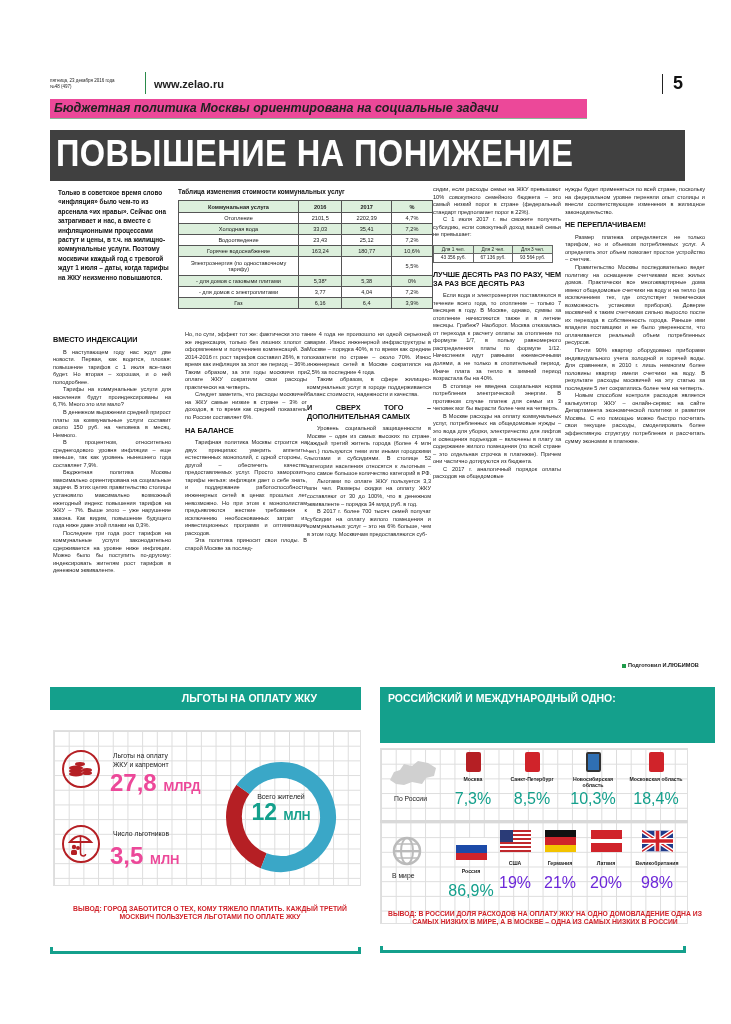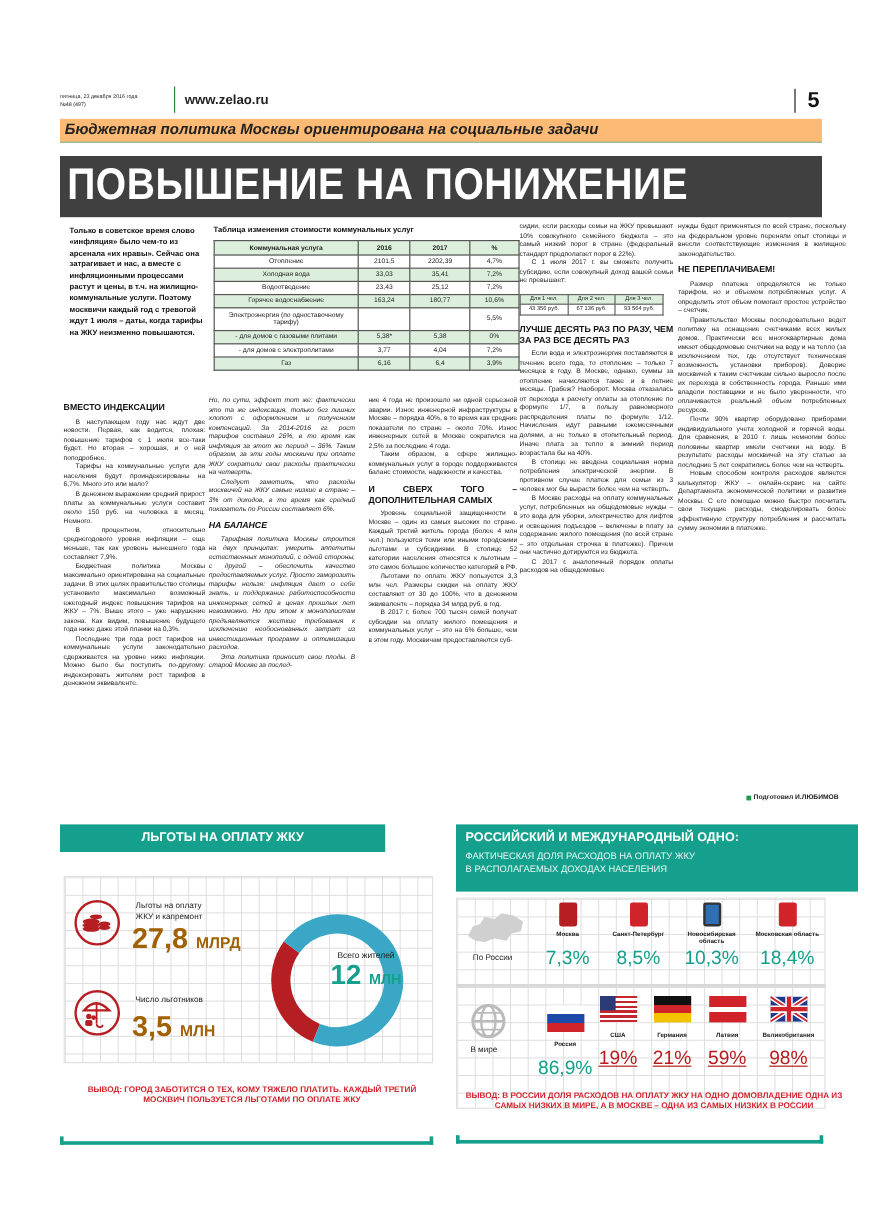--- a/index.html
+++ b/index.html
@@ -7,90 +7,90 @@
   body { font-family: "Liberation Sans", sans-serif; color: #1a1a1a; position: relative; }
 
   .header { position: absolute; left: 50px; top: 72px; width: 635px; height: 26px; }
   .hdr-date { position: absolute; left: 0; top: 6px; font-size: 4.5px; line-height: 6px; color: #222; }
   .hdr-sep1 { position: absolute; left: 95px; top: 0; width: 1px; height: 22px; background: #2a8a4a; }
   .hdr-site { position: absolute; left: 104px; top: 6px; font-size: 11px; font-weight: bold; color: #222; }
   .hdr-section { position: absolute; right: 34px; top: 3px; font-size: 17px; font-weight: bold; color: #1b9a46; letter-spacing: -0.3px; }
   .hdr-sep2 { position: absolute; right: 22px; top: 2px; width: 1px; height: 20px; background: #222; }
   .hdr-page { position: absolute; right: 2px; top: 1px; font-size: 18px; font-weight: bold; color: #111; }
 
-  .kicker { position: absolute; left: 50px; top: 99px; width: 635px; height: 20px; background: #fdba74; border-bottom: 1px solid #8ab89a; }
+  .kicker { position: absolute; left: 50px; top: 99px; width: 537px; height: 20px; background: #ec4899; border-bottom: 1px solid #8ab89a; }
   .kicker span { position: absolute; left: 4px; top: 2px; font-size: 12.5px; font-style: italic; font-weight: bold; color: #222; }
 
   .headline { position: absolute; left: 50px; top: 130px; width: 635px; height: 51px; background: #404040; }
   .headline span { position: absolute; left: 6px; top: 3px; font-size: 37px; font-weight: bold; color: #fff; letter-spacing: 0.5px; font-family: "Liberation Sans Narrow", "Liberation Sans", sans-serif; transform: scaleX(0.88); transform-origin: left; display: inline-block; white-space: nowrap; }
 
   .lead { position: absolute; left: 58px; top: 188px; width: 112px; font-size: 6.4px; line-height: 9.4px; font-weight: bold; color: #111; }
 
   .col { position: absolute; font-size: 5.6px; line-height: 7.55px; color: #222; text-align: justify; }
   .col p { text-indent: 10px; }
   .col h3 { font-size: 7.3px; line-height: 8.6px; font-weight: bold; color: #111; margin: 5px 0 4px 0; text-indent: 0; }
   .col1 { left: 53px; top: 336px; width: 118px; }
-  .col2 { left: 174px; top: 331px; width: 122px; font-style: italic; }
+  .col2 { left: 185px; top: 331px; width: 122px; }
   .col3 { left: 307px; top: 331px; width: 124px; }
   .col4 { left: 433px; top: 186px; width: 128px; }
   .col5 { left: 565px; top: 186px; width: 140px; }
   .byline { position: absolute; left: 622px; top: 662px; font-size: 5.6px; font-weight: bold; color: #222; }
   .byline .sq { display: inline-block; width: 4px; height: 4px; background: #1e9a4a; margin-right: 2px; vertical-align: middle; }
 
   .tbl-title { position: absolute; left: 178px; top: 188px; font-size: 6.4px; font-weight: bold; color: #111; }
   table.tariffs { position: absolute; left: 178px; top: 200px; width: 255px; border-collapse: collapse; font-size: 5.6px; }
   table.tariffs th, table.tariffs td { border: 1px solid #555; text-align: center; height: 11px; padding: 0 2px; color: #222; }
   table.tariffs th { background: #dcefdc; font-weight: bold; height: 12px; }
   table.tariffs tr.shade td { background: #dcefdc; }
   table.tariffs td.svc { width: 120px; }
   table.tariffs tr.tall td { height: 19px; }
 
   table.subsidy { width: 120px; border-collapse: collapse; font-size: 4.8px; margin: 6px 0 8px 0; }
   table.subsidy td { border: 1px solid #666; text-align: center; height: 8px; padding: 0 1px; }
   table.subsidy tr.h td { background: #dcefdc; }
 
   
   .ibar { position: absolute; height: 23px; background: #14a08c; }
-  .ibar1 { left: 50px; top: 687px; width: 271px; }
+  .ibar1 { left: 50px; top: 687px; width: 311px; padding-left: 44px; }
   .ibar1 span { position: absolute; width: 100%; text-align: center; top: 5px; font-size: 10.5px; font-weight: bold; color: #fff; }
   .ibar2 { left: 380px; top: 687px; width: 335px; height: 56px; }
   .ibar2 .t1 { position: absolute; left: 8px; top: 5px; font-size: 10.5px; font-weight: bold; color: #fff; }
   .ibar2 .t2 { position: absolute; left: 8px; top: 21px; font-size: 7.8px; color: #e8f6f3; line-height: 11px; }
 
   .grid { position: absolute; background-color: #fff;
     background-image: linear-gradient(#ddd 1px, transparent 1px), linear-gradient(90deg, #ddd 1px, transparent 1px);
     background-size: 14.7px 14.7px; border: 1px solid #e0e0e0; }
   .grid1 { left: 53px; top: 730px; width: 308px; height: 156px; }
   .grid2 { left: 380px; top: 748px; width: 308px; height: 176px; }
 
   .ring { position: absolute; width: 38px; height: 38px; border: 2.5px solid #b51f24; border-radius: 50%; }
   .ring-coins { left: 62px; top: 750px; }
   .ring-umbrella { left: 62px; top: 825px; }
   .lbl { position: absolute; font-size: 6.8px; color: #222; line-height: 8.5px; }
-  .big { position: absolute; font-weight: bold; color: #a16207; }
+  .big { position: absolute; font-weight: bold; color: #ec4899; }
   .big .u { font-size: 13px; }
 
   .donut { position: absolute; left: 225px; top: 761px; width: 112px; height: 112px; }
-  .donut-label { position: absolute; left: 250px; top: 793px; width: 62px; text-align: center; margin-left: 24px; }
+  .donut-label { position: absolute; left: 250px; top: 793px; width: 62px; text-align: center; }
   .donut-label .l1 { font-size: 7px; color: #222; }
   .donut-label .l2 { font-size: 23px; font-weight: bold; color: #14a08c; line-height: 24px; }
   .donut-label .l2 .u { font-size: 12px; }
 
   .concl { position: absolute; font-size: 6.8px; font-weight: bold; color: #d0232a; text-align: center; line-height: 8.2px; }
   .concl1 { left: 60px; top: 905px; width: 300px; }
   .concl2 { left: 380px; top: 910px; width: 330px; }
   .bracket { position: absolute; height: 7px; border: 3px solid #14a08c; border-top: none; }
   .br1 { left: 50px; top: 947px; width: 311px; }
   .br2 { left: 380px; top: 946px; width: 306px; }
 
   .region { position: absolute; text-align: center; }
   .region .crest { width: 15px; height: 20px; margin: 0 auto 4px auto; border-radius: 2px; }
   .region .name { font-size: 5.2px; line-height: 6px; font-weight: bold; color: #222; height: 12px; }
   .region .pct { font-size: 16px; color: #14a08c; margin-top: 2px; }
-  .region .pct.red { color: #b91c1c; text-decoration: underline; }
+  .region .pct.red { color: #6d28d9; }
   .flag { width: 31px; height: 22px; margin: 0 auto 8px auto; position: relative; overflow: hidden; }
   .row-label { position: absolute; font-size: 6.8px; color: #222; }
   .divider2 { position: absolute; left: 380px; top: 820px; width: 308px; height: 3px; background: #d9d9d9; }
 </style>
 </head>
 <body>
 
 <div class="header">
   <div class="hdr-date">
     <div>пятница, 23 декабря 2016 года</div>
@@ -280,24 +280,20 @@
 <div class="donut-label">
   <div class="l1">Всего жителей</div>
   <div class="l2"><span>12</span> <span class="u">МЛН</span></div>
 </div>
 
 <div class="concl concl1">ВЫВОД: ГОРОД ЗАБОТИТСЯ О ТЕХ, КОМУ ТЯЖЕЛО ПЛАТИТЬ. КАЖДЫЙ ТРЕТИЙ МОСКВИЧ ПОЛЬЗУЕТСЯ ЛЬГОТАМИ ПО ОПЛАТЕ ЖКУ</div>
 <div class="bracket br1"></div>
 
 <div class="ibar ibar2">
   <div class="t1">РОССИЙСКИЙ И МЕЖДУНАРОДНЫЙ ОДНО:</div>
-  <div class="t2">
-    <div>ФАКТИЧЕСКАЯ ДОЛЯ РАСХОДОВ НА ОПЛАТУ ЖКУ</div>
-    <div>В РАСПОЛАГАЕМЫХ ДОХОДАХ НАСЕЛЕНИЯ</div>
-  </div>
 </div>
 <div class="grid grid2"></div>
 
 <svg style="position:absolute;left:388px;top:758px" width="50" height="30" viewBox="0 0 50 30">
   <path d="M2 22 L6 14 L12 12 L16 6 L24 8 L30 3 L40 5 L48 10 L46 18 L38 20 L34 26 L24 24 L16 27 L8 26 Z" fill="#d0d0d0"></path>
 </svg>
 <div class="row-label" style="left:394px;top:795px">По России</div>
 
 <div class="region" style="left:449px;top:752px;width:48px">
   <div class="crest" style="background:#b51f24"></div>
@@ -344,21 +340,21 @@
   <div class="pct red">19%</div>
 </div>
 <div class="region" style="left:536px;top:830px;width:48px">
   <div class="flag" style="background:linear-gradient(#111 0 33%, #d0232a 33% 66%, #f3c300 66%)"></div>
   <div class="name" style="margin-top:8px">Германия</div>
   <div class="pct red">21%</div>
 </div>
 <div class="region" style="left:582px;top:830px;width:48px">
   <div class="flag" style="background:linear-gradient(#d0232a 0 40%, #fff 40% 60%, #d0232a 60%)"></div>
   <div class="name" style="margin-top:8px">Латвия</div>
-  <div class="pct red">59%</div>
+  <div class="pct red">20%</div>
 </div>
 <div class="region" style="left:627px;top:830px;width:60px">
   <svg class="flag" width="31" height="22" viewBox="0 0 60 40" style="display:block">
     <rect width="60" height="40" fill="#1f3a8a"></rect>
     <path d="M0 0 L60 40 M60 0 L0 40" stroke="#fff" stroke-width="8"></path>
     <path d="M0 0 L60 40 M60 0 L0 40" stroke="#d0232a" stroke-width="3"></path>
     <path d="M30 0 V40 M0 20 H60" stroke="#fff" stroke-width="12"></path>
     <path d="M30 0 V40 M0 20 H60" stroke="#d0232a" stroke-width="7"></path>
   </svg>
   <div class="name" style="margin-top:8px">Великобритания</div>

